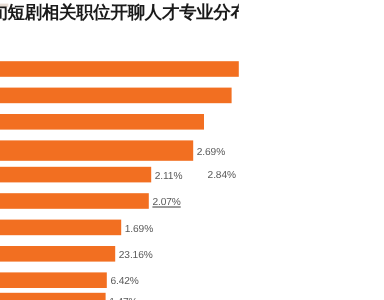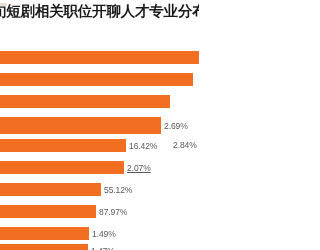--- a/index.html
+++ b/index.html
@@ -94,37 +94,37 @@
       <div class="bar-row" style="top: 69px; height: 13px;">
         <div class="bar" style="width: 170px; background: rgb(242, 111, 33);"></div>
         <span class="bar-value" style="left: 173px; margin-top: 43px;">2.84%</span>
       </div>
       <div class="bar-row" style="top: 91px; height: 17px;">
         <div class="bar" style="width: 161px; background: rgb(242, 111, 33);"></div>
         <span class="bar-value" style="left: 164px;">2.69%</span>
       </div>
       <div class="bar-row" style="top: 113px; height: 13px;">
         <div class="bar" style="width: 126px; background: rgb(242, 111, 33);"></div>
-        <span class="bar-value" style="left: 129px;">16.42%</span>
+        <span class="bar-value" style="left: 129px;">2.11%</span>
       </div>
       <div class="bar-row" style="top: 135px; height: 13px;">
         <div class="bar" style="width: 124px; background: rgb(242, 111, 33);"></div>
         <span class="bar-value" style="left: 127px; text-decoration: underline;">2.07%</span>
       </div>
       <div class="bar-row" style="top: 157px; height: 13px;">
         <div class="bar" style="width: 101px; background: rgb(242, 111, 33);"></div>
-        <span class="bar-value" style="left: 104px;">55.12%</span>
+        <span class="bar-value" style="left: 104px;">1.69%</span>
       </div>
       <div class="bar-row" style="top: 179px; height: 13px;">
         <div class="bar" style="width: 96px; background: rgb(242, 111, 33);"></div>
-        <span class="bar-value" style="left: 99px;">87.97%</span>
+        <span class="bar-value" style="left: 99px;">23.16%</span>
       </div>
       <div class="bar-row" style="top: 201px; height: 13px;">
         <div class="bar" style="width: 89px; background: rgb(242, 111, 33);"></div>
-        <span class="bar-value" style="left: 92px;">1.49%</span>
+        <span class="bar-value" style="left: 92px;">6.42%</span>
       </div>
       <div class="bar-row" style="top: 218px; height: 13px;">
         <div class="bar" style="width: 88px; background: rgb(242, 111, 33);"></div>
         <span class="bar-value" style="left: 91px;">1.47%</span>
       </div>
     </div>
 
 </div>
 
 </body></html>

